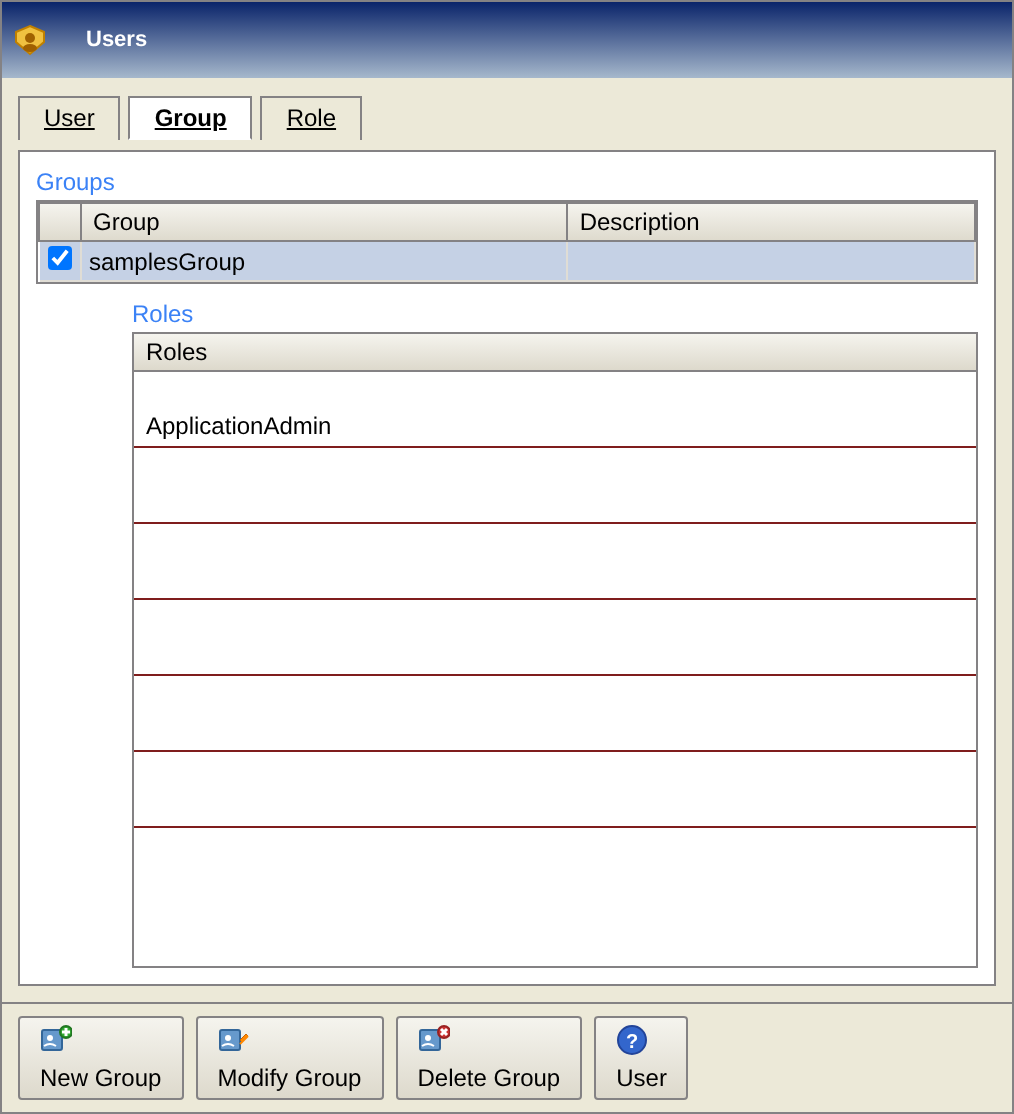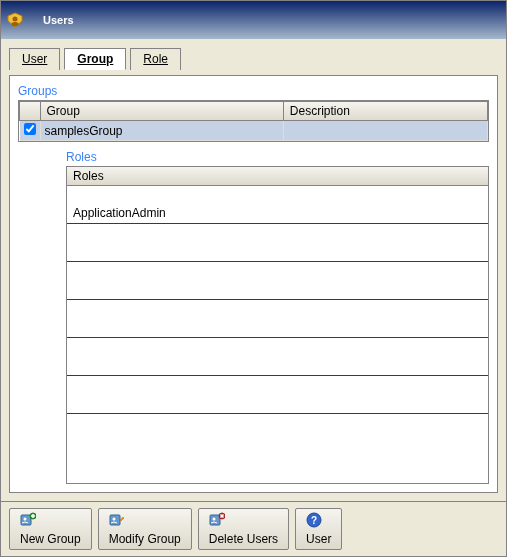--- a/index.html
+++ b/index.html
@@ -350,21 +350,21 @@
       <span class="btn-icon">
         <svg width="16" height="16" viewBox="0 0 16 16" xmlns="http://www.w3.org/2000/svg">
           <rect x="1" y="3" width="10" height="10" rx="1" fill="#6699cc" stroke="#336699" stroke-width="1"></rect>
           <circle cx="5" cy="7" r="1.5" fill="white"></circle>
           <path d="M2,11 Q5,9 8,11" fill="none" stroke="white" stroke-width="1"></path>
           <circle cx="13" cy="4" r="3" fill="#cc3333" stroke="#992222" stroke-width="1"></circle>
           <line x1="11.5" y1="2.5" x2="14.5" y2="5.5" stroke="white" stroke-width="1.5"></line>
           <line x1="14.5" y1="2.5" x2="11.5" y2="5.5" stroke="white" stroke-width="1.5"></line>
         </svg>
       </span>
-      <span>Delete Users</span>
+      <span>Delete Group</span>
     </button>
     <button class="btn">
       <span class="btn-icon">
         <svg width="16" height="16" viewBox="0 0 16 16" xmlns="http://www.w3.org/2000/svg">
           <circle cx="8" cy="8" r="7" fill="#3366cc" stroke="#224499" stroke-width="1"></circle>
           <text x="8" y="12" text-anchor="middle" fill="white" font-size="10" font-weight="bold">?</text>
         </svg>
       </span>
       <span>User</span>
     </button>

